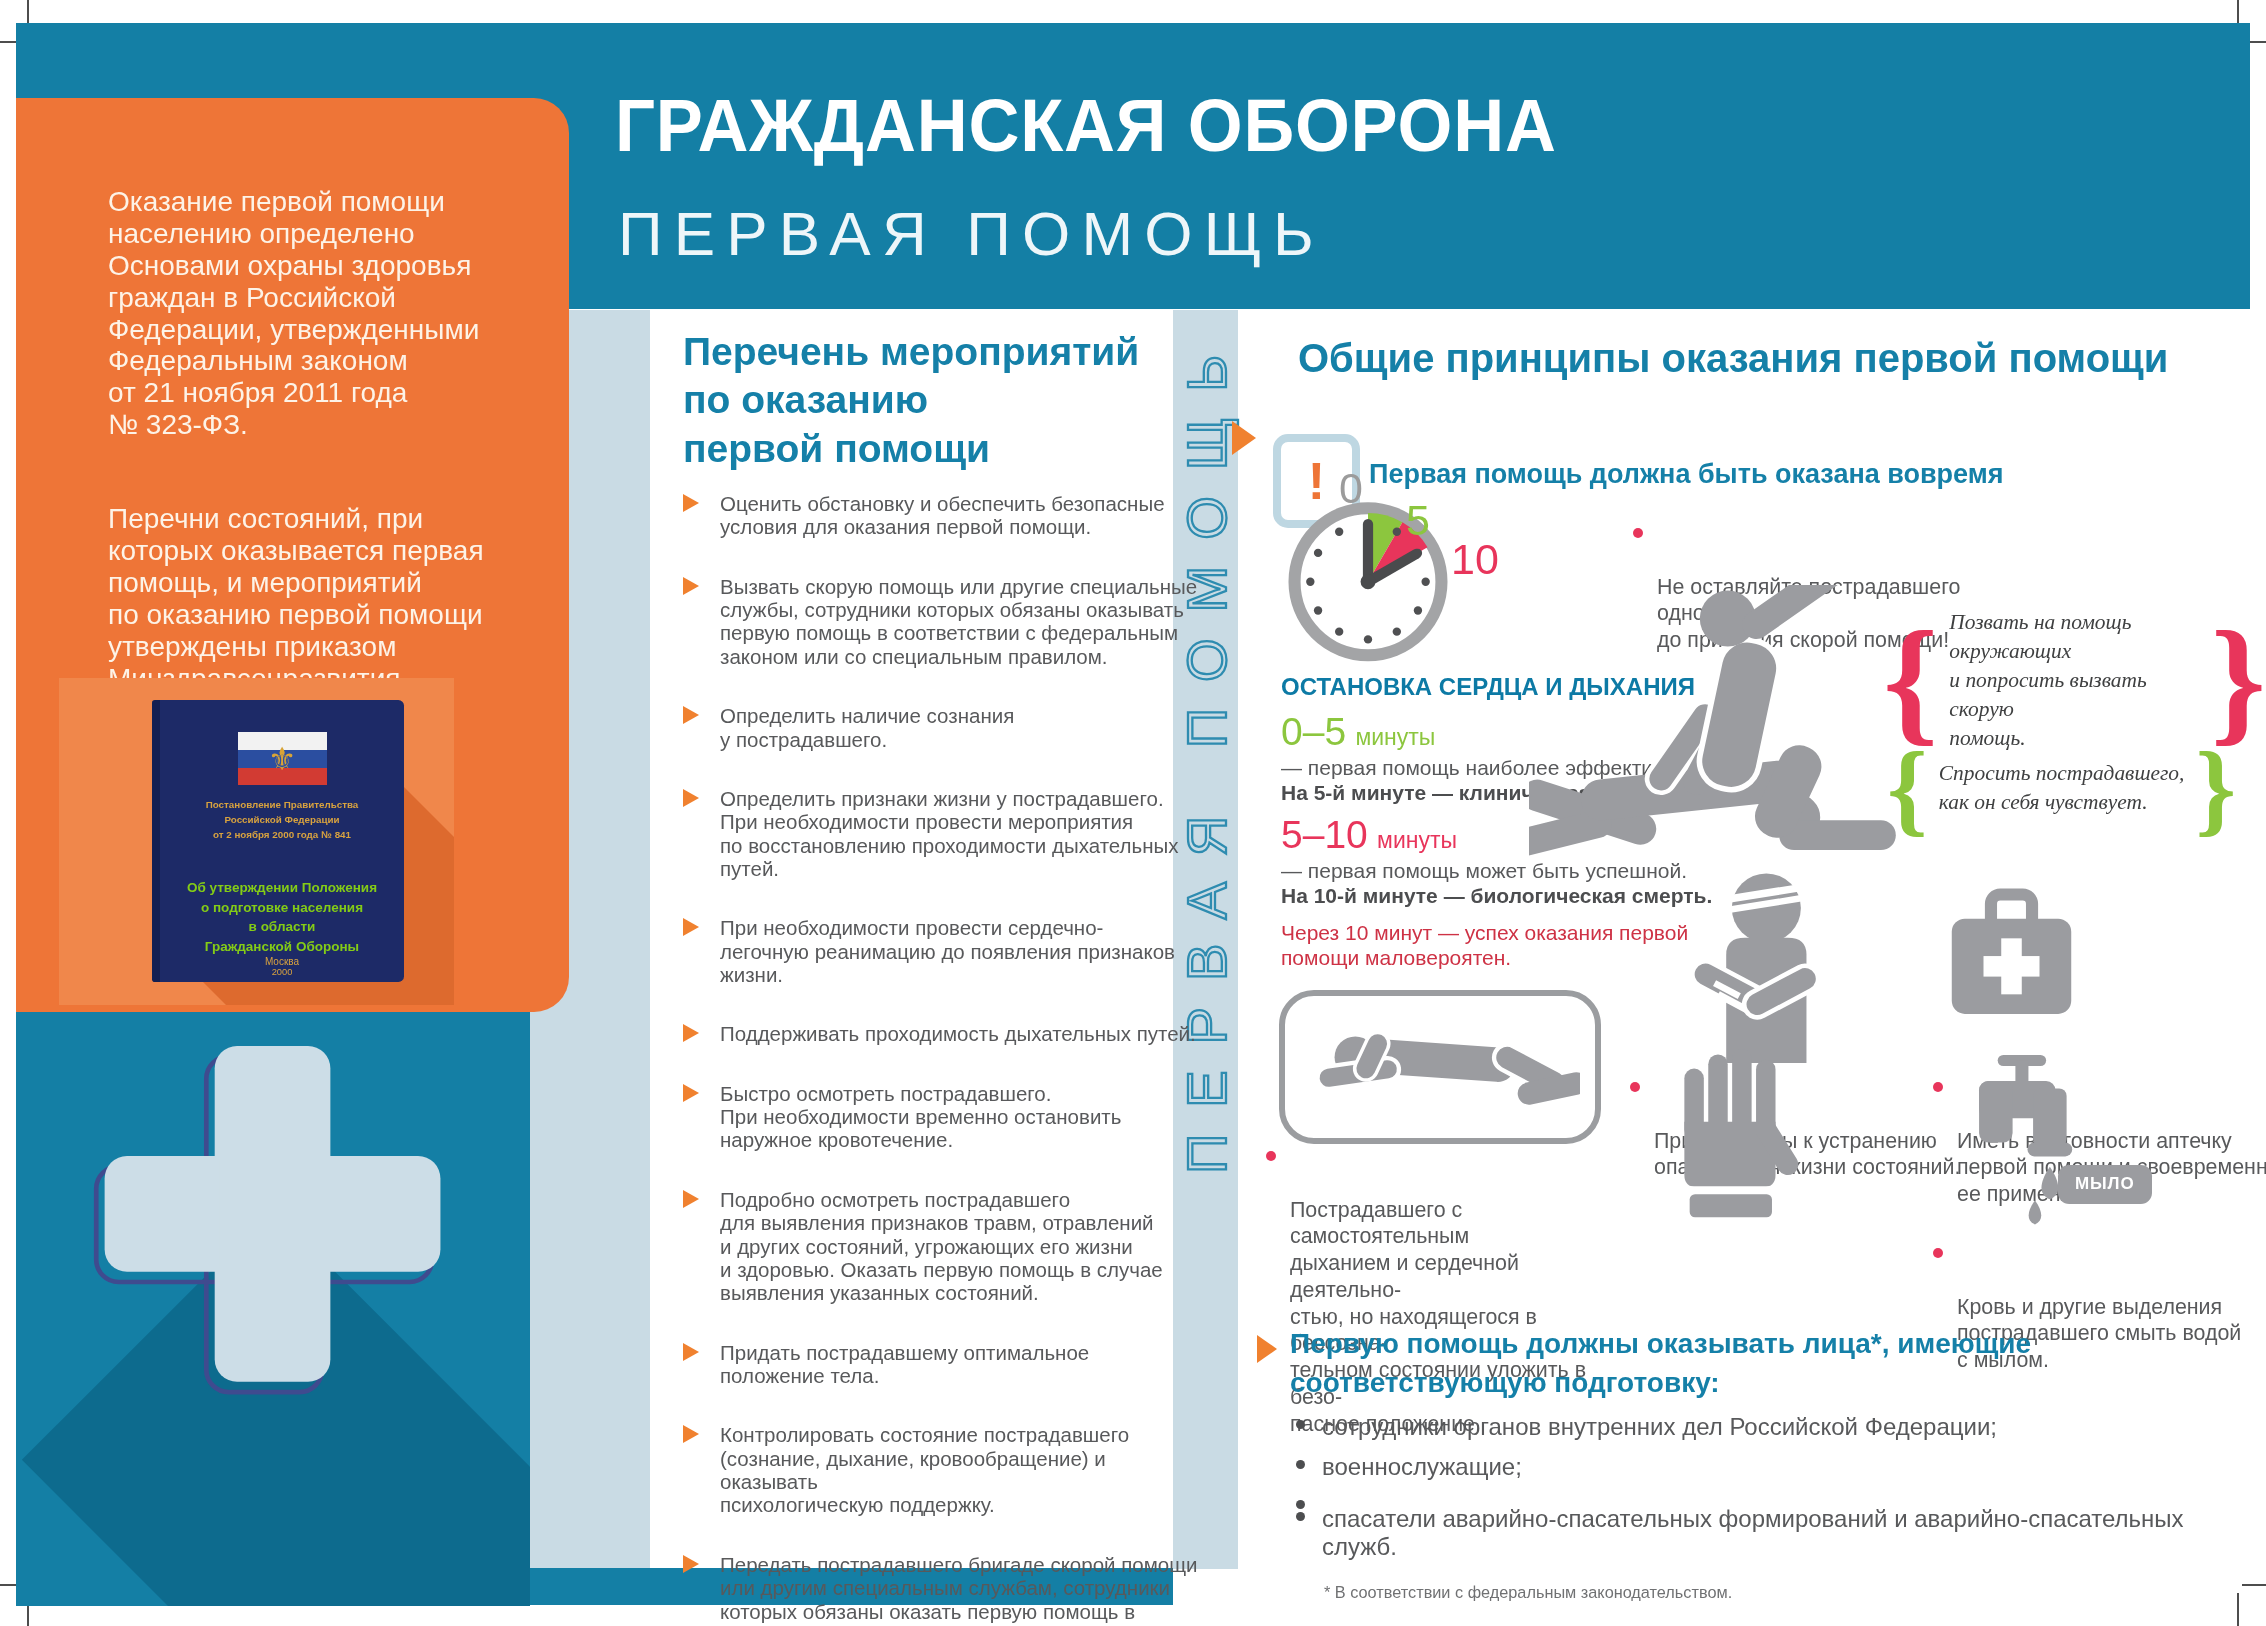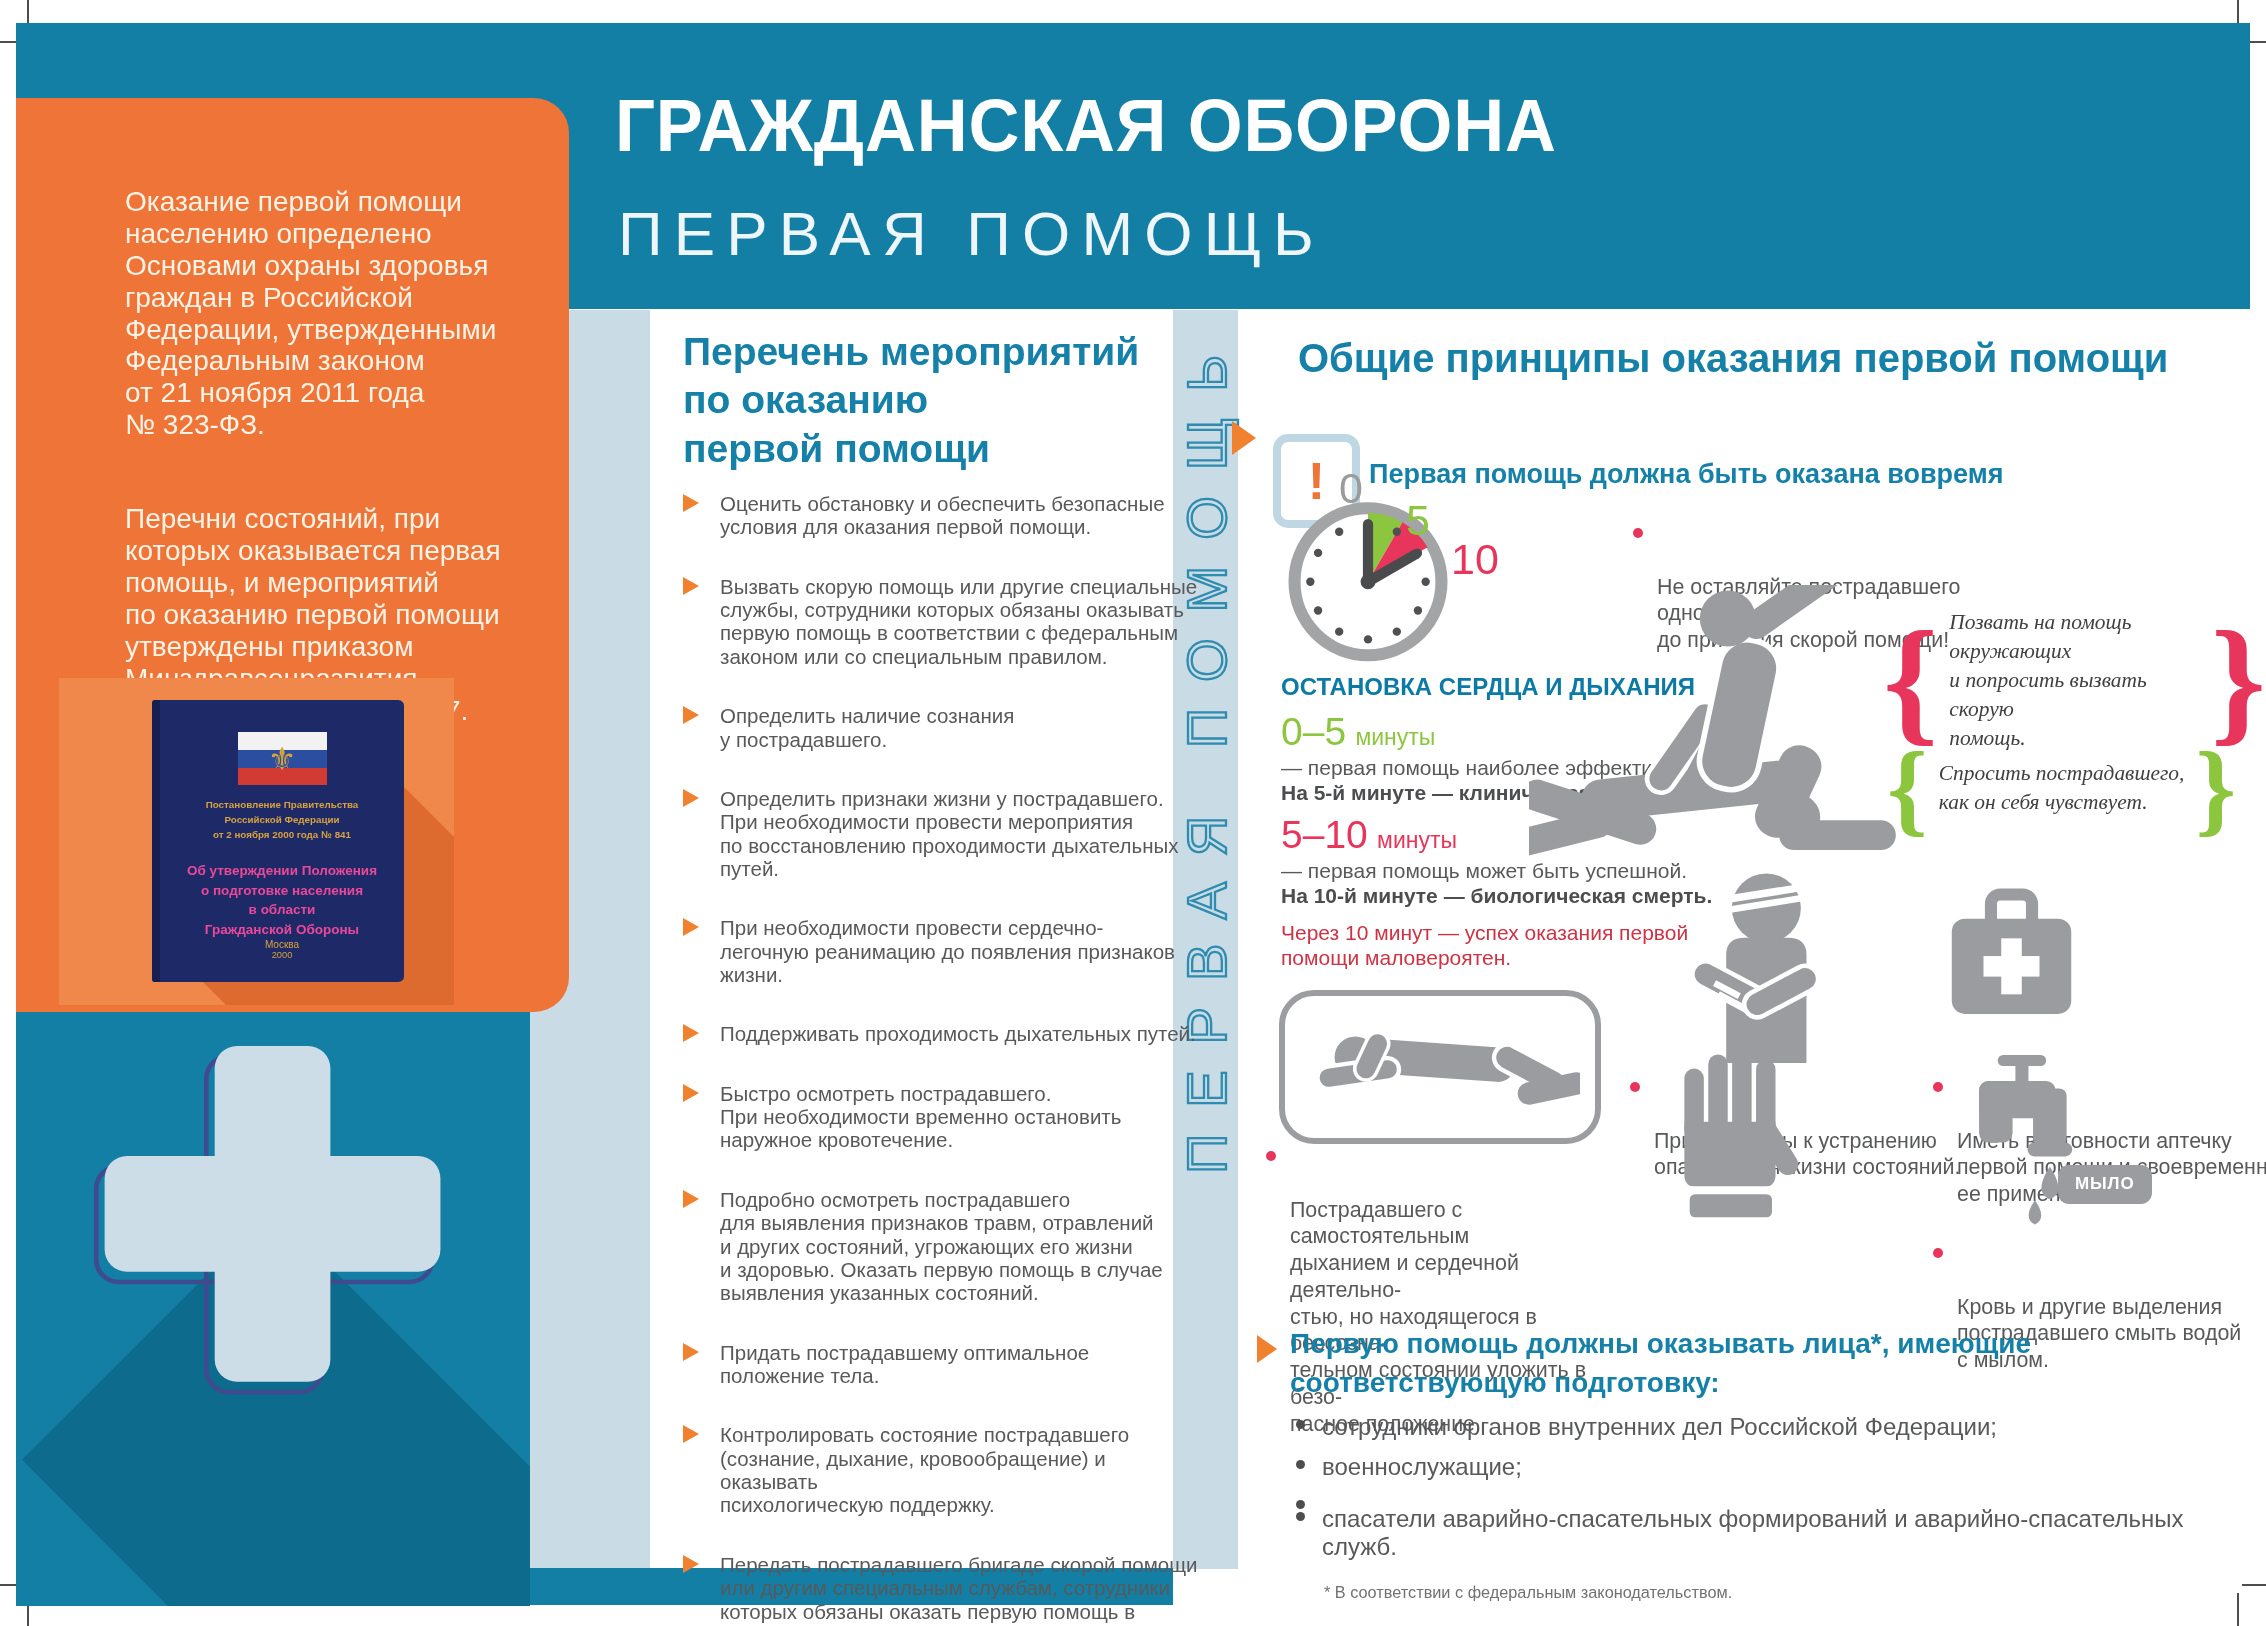--- a/index.html
+++ b/index.html
@@ -10,33 +10,33 @@
   .header-band{left:16px;top:23px;width:2234px;height:286px;background:#147fa5;}
   .left-col{left:16px;top:310px;width:514px;height:1296px;background:#147fa5;overflow:hidden;}
   .pale1{left:530px;top:310px;width:120px;height:1259px;background:#c9dbe4;}
   .pale2{left:1173px;top:310px;width:65px;height:1259px;background:#c9dbe4;}
   .bottom-bar{left:530px;top:1568px;width:643px;height:37px;background:#147fa5;}
   .orange-box{left:16px;top:98px;width:553px;height:914px;background:#ee7537;border-radius:0 35px 35px 0;z-index:5;}
   
   .title{left:615px;top:82px;font-size:75px;font-weight:bold;color:#ffffff;letter-spacing:0.9px;transform:scaleX(.94);transform-origin:left;white-space:nowrap;}
   .subtitle{left:618px;top:198px;font-size:62px;font-weight:300;color:#eef6f9;letter-spacing:11.2px;white-space:nowrap;}
   
-  .intro{left:109px;top:56px;width:438px;font-size:28px;line-height:1.14;color:#fdf3e7;white-space:pre-line;}
+  .intro{left:92px;top:56px;width:438px;font-size:28px;line-height:1.14;color:#fdf3e7;white-space:pre-line;}
   .intro p{margin:0 0 30px 0;white-space:pre-line;}
   .photo-frame{left:43px;top:580px;width:395px;height:327px;background:#f0874b;overflow:hidden;}
   .book-shadow{left:140px;top:158px;width:392px;height:280px;background:#dd6a2e;transform:rotate(45deg);}
   .book{left:93px;top:22.4px;width:244px;height:282px;background:#1d2a67;border-left:8.4px solid #141f52;border-radius:2.8px 5.6px 5.6px 2.8px;
         display:flex;flex-direction:column;align-items:center;text-align:center;}
   .flag{margin-top:32px;width:89px;height:53px;position:relative;}
   .flag .s1{height:17.7px;background:#f2f2f2;}
   .flag .s2{height:17.7px;background:#2b4ea0;}
   .flag .s3{height:17.7px;background:#d23b33;}
   .emblem{position:absolute;left:26px;top:8.4px;width:37px;height:37px;color:#d8a437;font-size:32px;line-height:37px;}
   .book-small{margin-top:11.2px;font-size:9.8px;line-height:1.55;font-weight:bold;color:#d8a23f;white-space:pre-line;}
-  .book-title{margin-top:19px;font-size:13.5px;line-height:1.45;font-weight:bold;color:#ec4899;white-space:pre-line;}
+  .book-title{margin-top:36px;font-size:13.5px;line-height:1.45;font-weight:bold;color:#84cc16;white-space:pre-line;}
   .book-city{margin-top:auto;font-size:10px;color:#d8a23f;}
   .book-year{margin-bottom:22.4px;font-size:9.3px;color:#d8a23f;}
   
   .cross-svg{left:0;top:708px;}
   
   .ll-title{left:683px;top:328px;font-size:39px;font-weight:bold;line-height:1.24;color:#1580a8;white-space:pre-line;}
   .ll{left:683px;top:492px;width:522px;display:flex;flex-direction:column;gap:36px;}
   .li{position:relative;padding-left:37px;font-size:20.5px;line-height:1.14;white-space:pre-line;}
   .arr{position:absolute;left:0;top:1.9px;width:0;height:0;border-left:16px solid #f0812f;border-top:9.3px solid transparent;border-bottom:9.3px solid transparent;}
   

